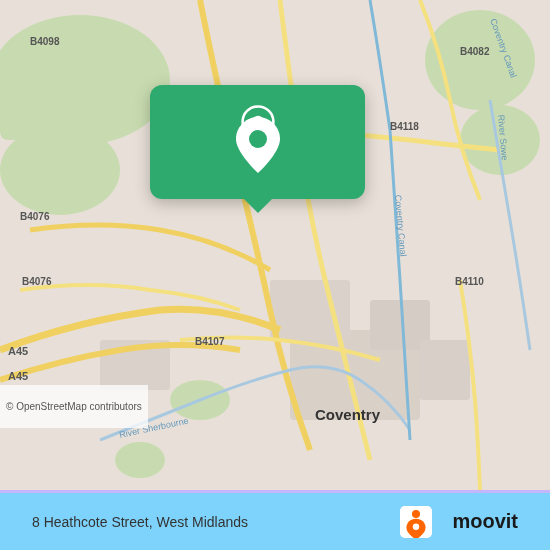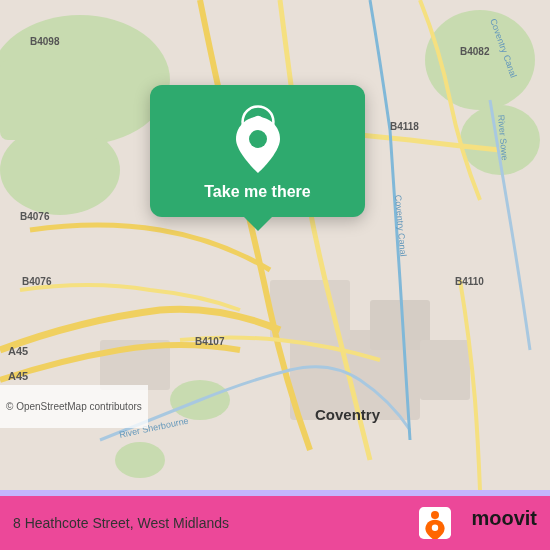--- a/index.html
+++ b/index.html
@@ -64,36 +64,37 @@
       color: #fff;
       font-size: 16px;
       font-weight: bold;
       white-space: nowrap;
     }
 
     
     #bottom-bar {
       width: 550px;
       height: 60px;
-      background: #ec4899;
+      background: #7dd3fc;
       display: flex;
       align-items: center;
-      padding: 0 13px;
-      border-top: 6px solid #c4b5fd;
+      padding: 0 32px;
+      border-top: 3px solid #c4b5fd;
       position: relative;
     }
 
     #address-text {
       font-size: 14px;
       color: #333;
       flex: 1;
     }
 
     #moovit-logo {
       display: flex;
+      align-items: center;
       gap: 20px;
     }
 
     #moovit-icon {
       width: 32px;
       height: 32px;
     }
 
     #moovit-wordmark {
       font-size: 20px;
@@ -185,21 +186,20 @@
 
       <circle cx="24" cy="22" r="7" fill="white"></circle>
 
       <path d="M24 40 Q18 30 10 22 A14 14 0 1 1 38 22 Q30 30 24 40Z" fill="white" opacity="0.0"></path>
     </svg>
 
     <svg width="44" height="56" viewBox="0 0 44 56" xmlns="http://www.w3.org/2000/svg" style="margin-bottom:10px; margin-top:-44px;">
       <path d="M22 0 C10 0 0 10 0 22 C0 36 22 56 22 56 C22 56 44 36 44 22 C44 10 34 0 22 0Z" fill="white"></path>
       <circle cx="22" cy="22" r="9" fill="#2eaa6e"></circle>
     </svg>
-    <span id="popup-label">Take me there</span>
   </div>
 
   <div id="copyright-bar">
     <span>© OpenStreetMap contributors</span>
   </div>
 </div>
 
 <div id="bottom-bar">
   <span id="address-text">8 Heathcote Street, West Midlands</span>
   <div id="moovit-logo">

